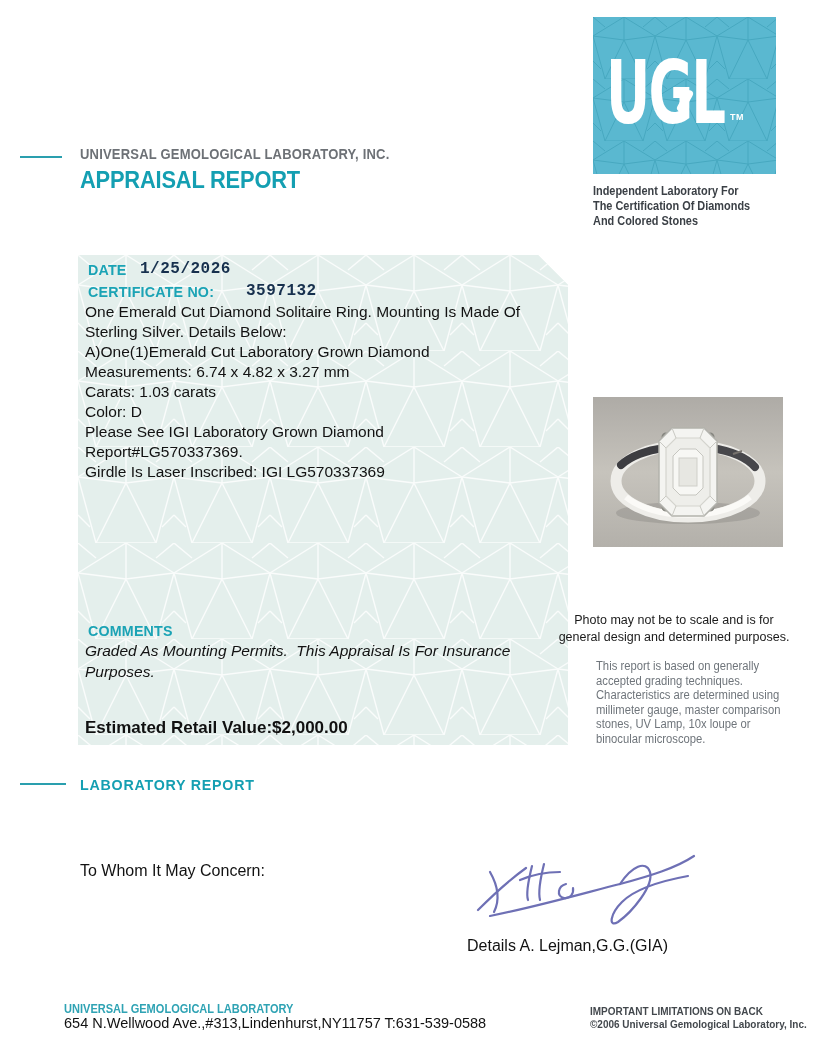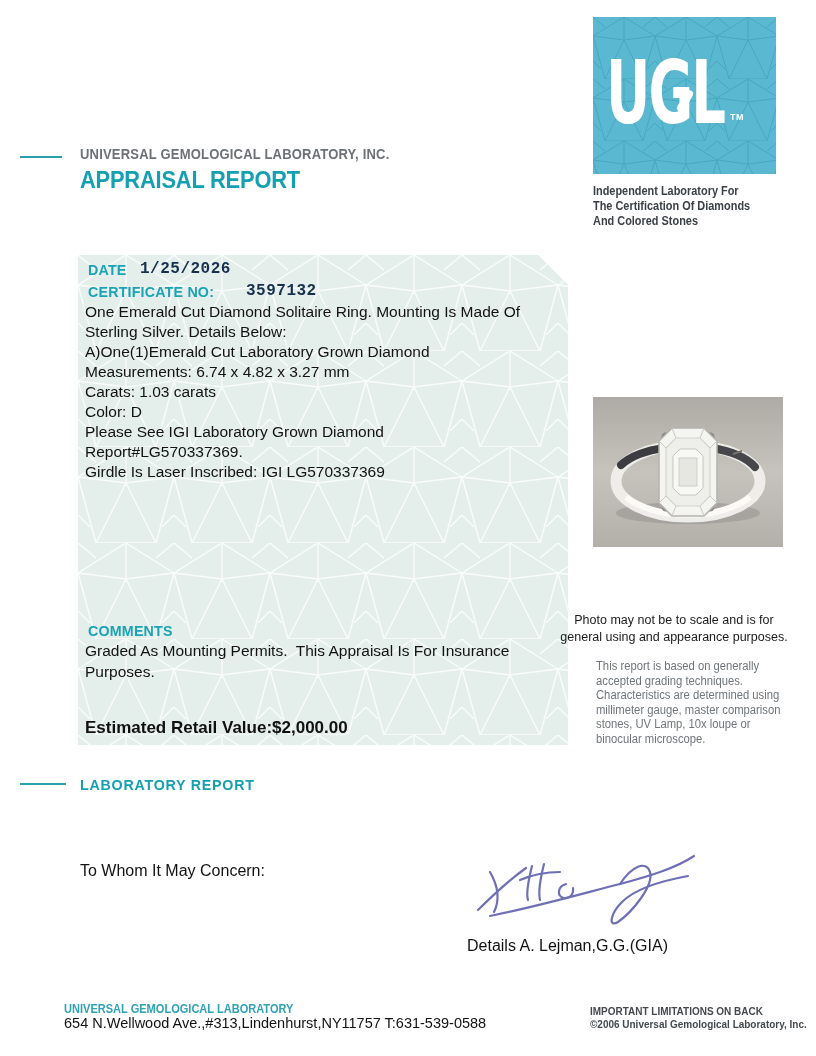--- a/index.html
+++ b/index.html
@@ -34,21 +34,21 @@
   .row-cert{position:absolute;left:10px;top:28px;height:20px;}
   .field-label{display:inline-block;font-size:15px;font-weight:bold;color:#1ba3b5;letter-spacing:.2px;
         transform:scaleX(.95);transform-origin:left top;white-space:nowrap;}
   .field-value{position:absolute;top:-1px;font-family:"Liberation Mono",monospace;font-weight:bold;
         font-size:16px;color:#17304e;letter-spacing:.5px;white-space:nowrap;}
   .val-date{left:52px;}
   .val-cert{left:158px;}
   .desc-block{position:absolute;left:7px;top:47px;font-size:15.5px;line-height:20px;color:#121212;}
   .comments-label{position:absolute;left:10px;top:367px;}
   .comments-text{position:absolute;left:7px;top:385px;font-size:15.5px;line-height:21px;color:#121212;}
-  .comments-text div{white-space:pre-wrap;}
+  .comments-text div{white-space:pre-wrap;font-style:italic;}
   .value-row{position:absolute;left:7px;top:463px;font-size:17px;white-space:nowrap;}
   .value-label{font-weight:bold;color:#101010;}
   .value-amount{font-weight:bold;color:#101010;}
 
   
   .photo-frame{position:absolute;left:593px;top:397px;width:190px;height:150px;}
   .photo-note{position:absolute;left:552px;top:612px;width:244px;text-align:center;
         font-size:12.5px;line-height:17px;color:#1a1a1a;}
   .method-note{position:absolute;left:596px;top:659px;font-size:12.5px;line-height:14.5px;color:#6f757b;
         font-weight:500;transform:scaleX(.9);transform-origin:left top;white-space:nowrap;}
@@ -180,21 +180,21 @@
         <line x1="111" y1="119" x2="107" y2="109"></line>
           <line x1="79" y1="119" x2="83" y2="109"></line>
         <line x1="66" y1="106" x2="73" y2="99"></line>
           <line x1="66" y1="44" x2="73" y2="51"></line>
       </g>
     </svg>
   </div>
 
   <div class="photo-note">
     <div>Photo may not be to scale and is for</div>
-    <div>general using and appearance purposes.</div>
+    <div>general design and determined purposes.</div>
   </div>
 
   <div class="method-note">
     <div>This report is based on generally</div>
     <div>accepted grading techniques.</div>
     <div>Characteristics are determined using</div>
     <div>millimeter gauge, master comparison</div>
     <div>stones, UV Lamp, 10x loupe or</div>
     <div>binocular microscope.</div>
   </div>

